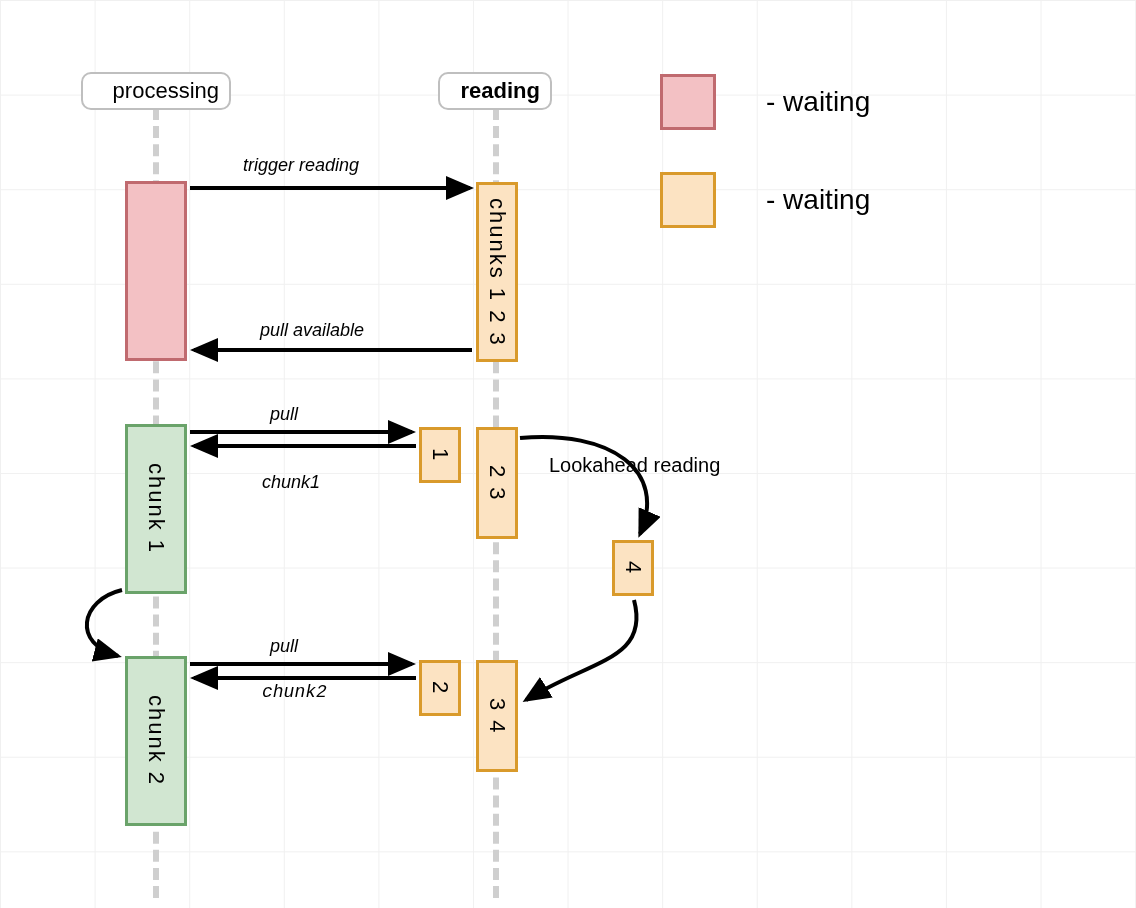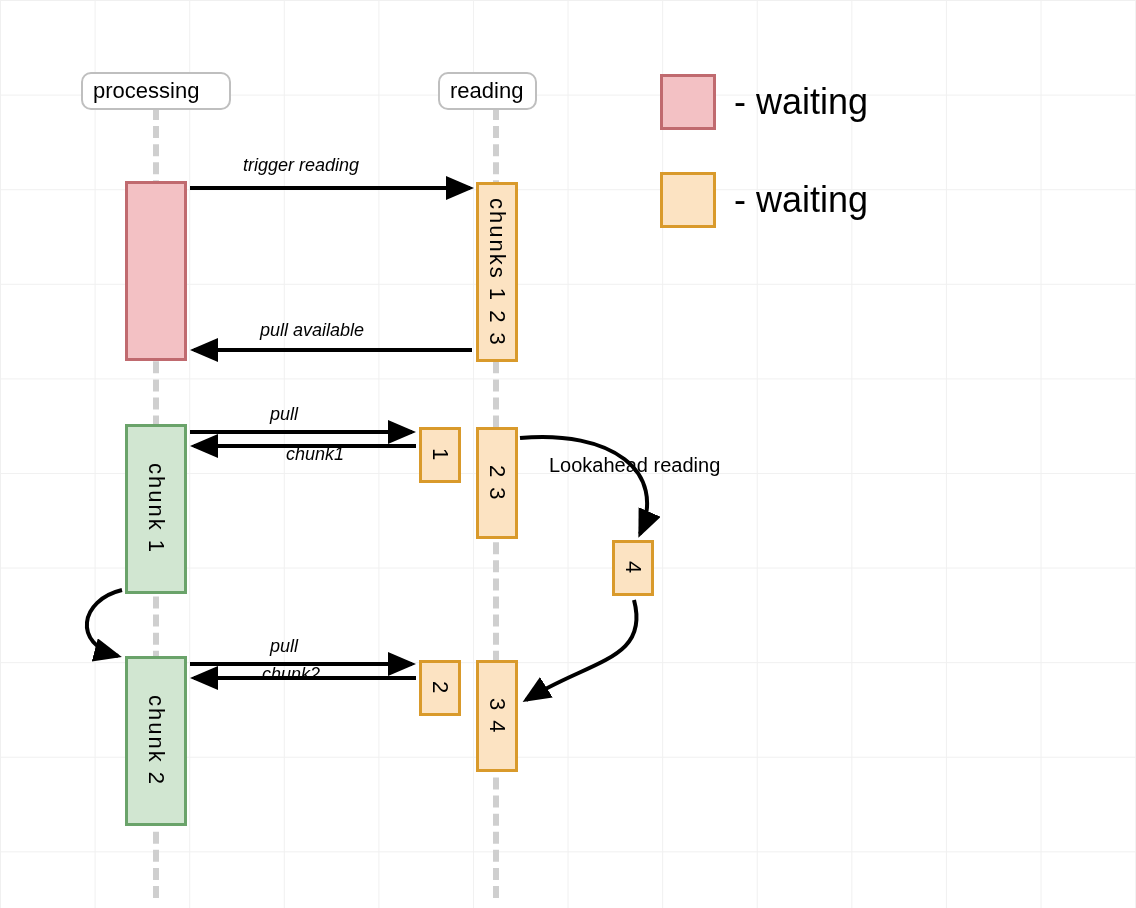--- a/index.html
+++ b/index.html
@@ -21,21 +21,21 @@
   .canvas {
     position: absolute;
     inset: 0;
   }
   .lane-head {
     position: absolute;
     border: 2px solid #bfbfbf;
     border-radius: 10px;
     background: #fff;
     font-size: 22px;
-    text-align: left;
+    text-align: right;
     padding: 4px 10px;
     box-sizing: border-box;
   }
   .lifeline {
     position: absolute;
     width: 0;
     border-left: 6px dashed #cfcfcf;
   }
   .block {
     position: absolute;
@@ -75,38 +75,39 @@
   }
   .legend-swatch {
     width: 56px;
     height: 56px;
     border-width: 3px;
     border-style: solid;
     box-sizing: border-box;
     margin-right: 18px;
   }
   .legend-text {
-    font-size: 36px;
+    font-size: 28px;
+    margin-left: 32px;
   }
   svg { position: absolute; inset: 0; pointer-events: none; }
 </style>
 </head>
 <body>
 
 <div class="grid-bg"></div>
 
 <div class="canvas">
 
   <div class="lifeline" style="left:153px; top:108px; height:790px;"></div>
   <div class="lifeline" style="left:493px; top:108px; height:790px;"></div>
 
   <div class="lane-head" style="left:81px; top:72px; width:150px;">
     <span>processing</span>
   </div>
-  <div class="lane-head" style="left:438px; top:72px; width:99px;">
+  <div class="lane-head" style="left:438px; top:72px; width:114px;font-weight:bold;">
     <span>reading</span>
   </div>
 
   <div class="block waiting" style="left:125px; top:181px; width:62px; height:180px;"></div>
 
   <div class="block reading" style="left:476px; top:182px; width:42px; height:180px;">
     <span class="vlabel">chunks 1 2 3</span>
   </div>
 
   <div class="block processing" style="left:125px; top:424px; width:62px; height:170px;">
@@ -133,24 +134,24 @@
     <span class="vlabel">2</span>
   </div>
 
   <div class="block reading" style="left:476px; top:660px; width:42px; height:112px;">
     <span class="vlabel">3 4</span>
   </div>
 
   <div class="msg-label" style="left:243px; top:155px;">trigger reading</div>
   <div class="msg-label" style="left:260px; top:320px;">pull available</div>
   <div class="msg-label" style="left:270px; top:404px;">pull</div>
-  <div class="msg-label" style="left:262px; top:444px;margin-left:24px;">chunk1</div>
+  <div class="msg-label" style="left:262px; top:472px;">chunk1</div>
   <div class="plain-label" style="left:549px; top:454px;">Lookahead reading</div>
   <div class="msg-label" style="left:270px; top:636px;">pull</div>
-  <div class="msg-label" style="left:262px; top:664px;">chunk2</div>
+  <div class="msg-label" style="left:262px; top:682px;font-family:Liberation Mono, monospace;">chunk2</div>
 
   <svg width="1136" height="908">
     <defs>
       <marker id="arrow" markerWidth="8" markerHeight="8" refX="6" refY="3" orient="auto">
         <path d="M0,0 L7,3 L0,6 Z" fill="#000"></path>
       </marker>
     </defs>
 
     <line x1="190" y1="188" x2="470" y2="188" stroke="#000" stroke-width="4" marker-end="url(#arrow)"></line>
 

